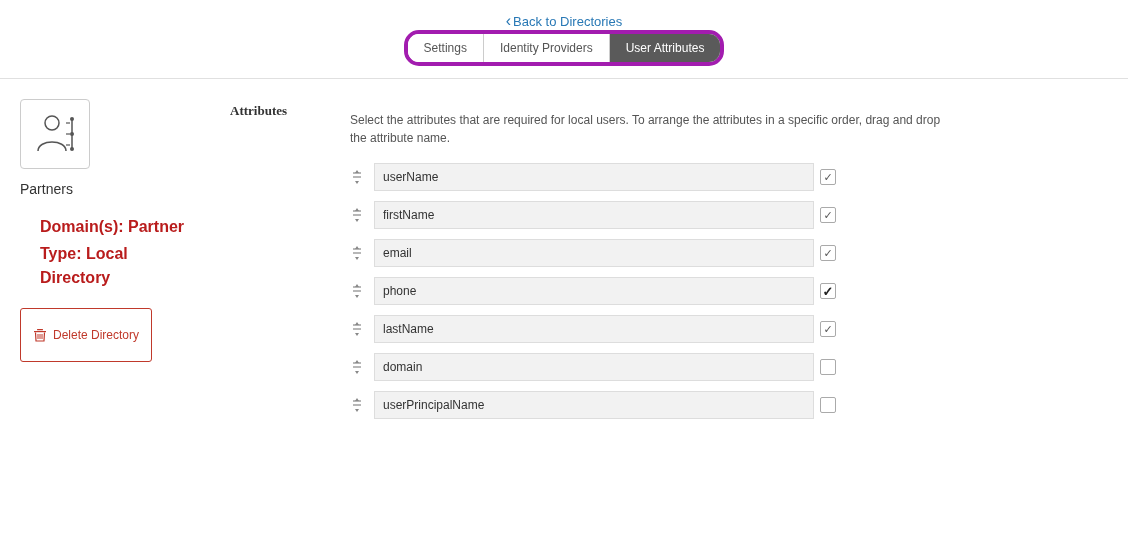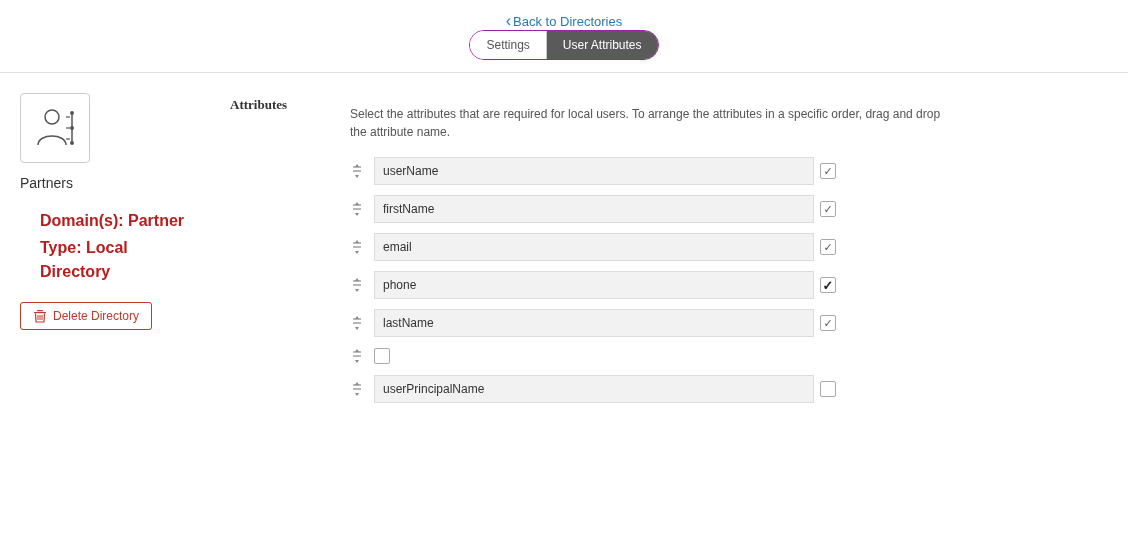--- a/index.html
+++ b/index.html
@@ -31,21 +31,21 @@
     }
     .back-link::before {
       content: '‹';
       font-size: 16px;
       color: #2878b5;
     }
 
     
     .tabs {
       display: flex;
-      border: 1px solid #a21caf;
+      border: 4px solid #a21caf;
       border-radius: 15px;
       overflow: hidden;
     }
     .tab {
       padding: 7px 16px;
       font-size: 12px;
       border: none;
       background: #fff;
       cursor: pointer;
       border-right: 1px solid #ccc;
@@ -92,21 +92,21 @@
       padding-left: 20px;
     }
     .sidebar-meta span {
       font-weight: bold;
     }
     .delete-btn {
       margin-top: 18px;
       display: flex;
       align-items: center;
       gap: 6px;
-      padding: 6px 12px;
+      padding: 19px 12px;
       border: 1px solid #c0392b;
       border-radius: 3px;
       background: #fff;
       color: #c0392b;
       font-size: 12px;
       cursor: pointer;
     }
 
     
     .content {
@@ -197,20 +197,21 @@
     }
   </style>
 </head>
 <body>
 
 <div class="header">
   <a class="back-link" href="#">Back to Directories</a>
 
   <div class="tabs">
     <button class="tab">Settings</button>
+    <button class="tab">Identity Providers</button>
     <button class="tab active">User Attributes</button>
   </div>
 </div>
 
 <div class="main">
 
   <div class="sidebar">
     <div class="directory-icon">
 
       <svg width="50" height="50" viewBox="0 0 50 50" fill="none" xmlns="http://www.w3.org/2000/svg">
@@ -323,20 +324,21 @@
             </div>
             <div class="attr-row">
               <div class="drag-handle">
                 <svg width="14" height="18" viewBox="0 0 14 18" fill="none" xmlns="http://www.w3.org/2000/svg">
       <line x1="3" y1="5" x2="11" y2="5" stroke="#888" stroke-width="1.2"></line>
       <line x1="3" y1="9" x2="11" y2="9" stroke="#888" stroke-width="1.2"></line>
       <path d="M7 2 L5 5 L9 5 Z" fill="#888"></path>
       <path d="M7 16 L5 13 L9 13 Z" fill="#888"></path>
     </svg>
               </div>
+              <input type="text" class="attr-input" readonly="" value="domain" style="">
               <div class="checkbox-custom"></div>
             </div>
             <div class="attr-row">
               <div class="drag-handle">
                 <svg width="14" height="18" viewBox="0 0 14 18" fill="none" xmlns="http://www.w3.org/2000/svg">
       <line x1="3" y1="5" x2="11" y2="5" stroke="#888" stroke-width="1.2"></line>
       <line x1="3" y1="9" x2="11" y2="9" stroke="#888" stroke-width="1.2"></line>
       <path d="M7 2 L5 5 L9 5 Z" fill="#888"></path>
       <path d="M7 16 L5 13 L9 13 Z" fill="#888"></path>
     </svg>

